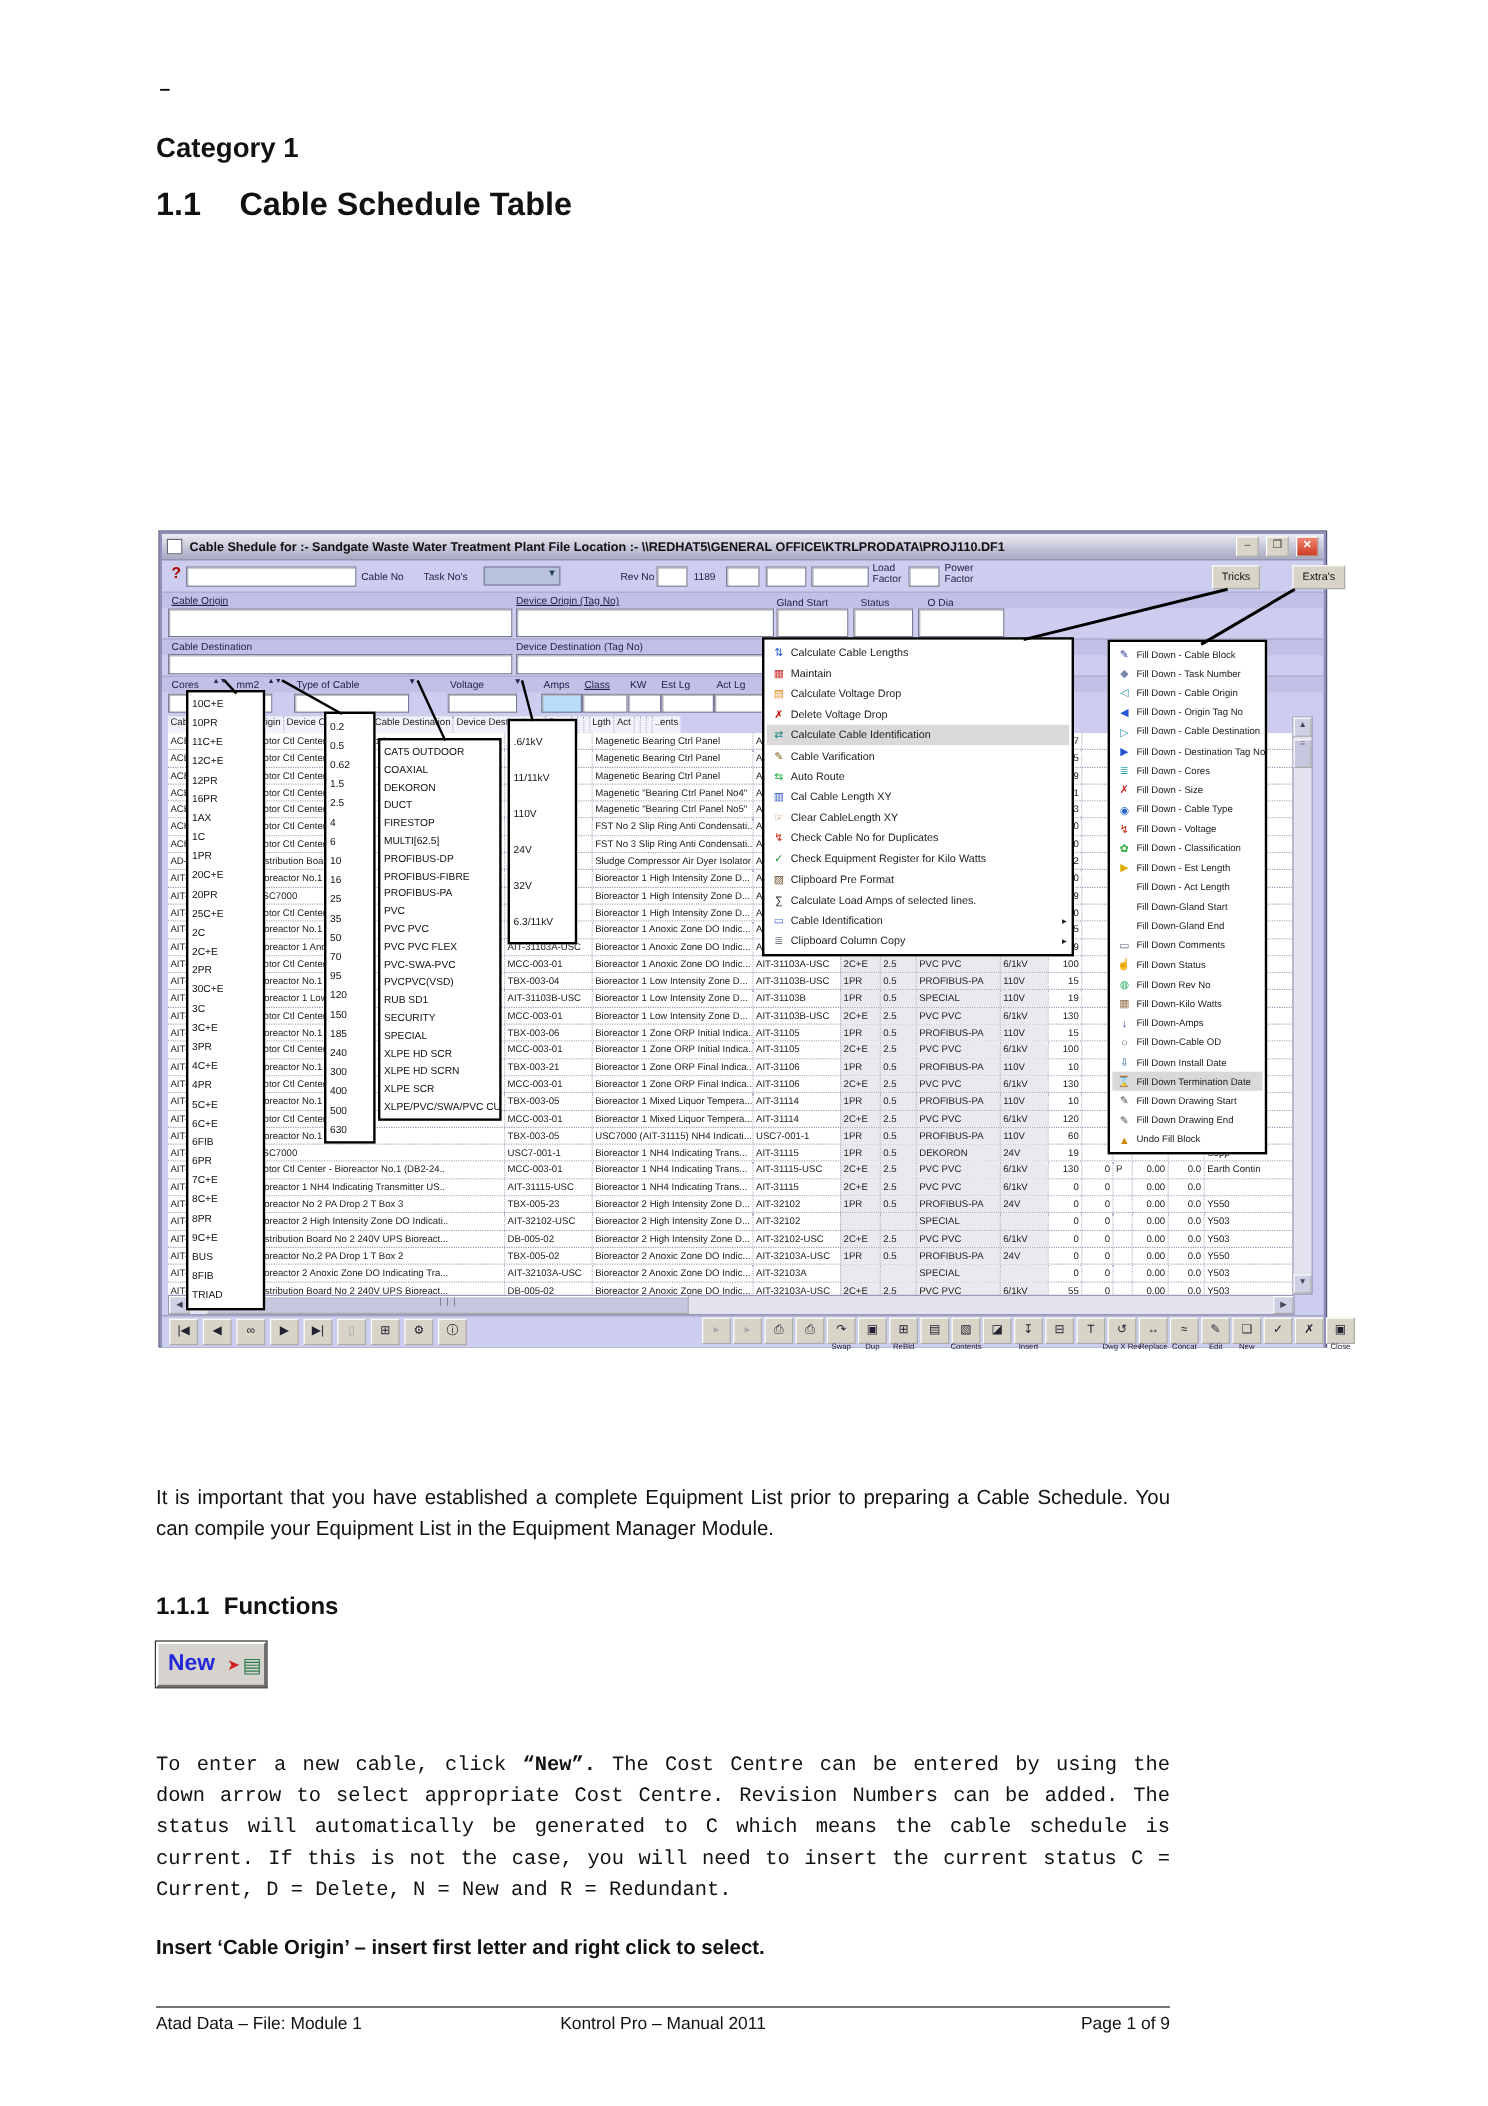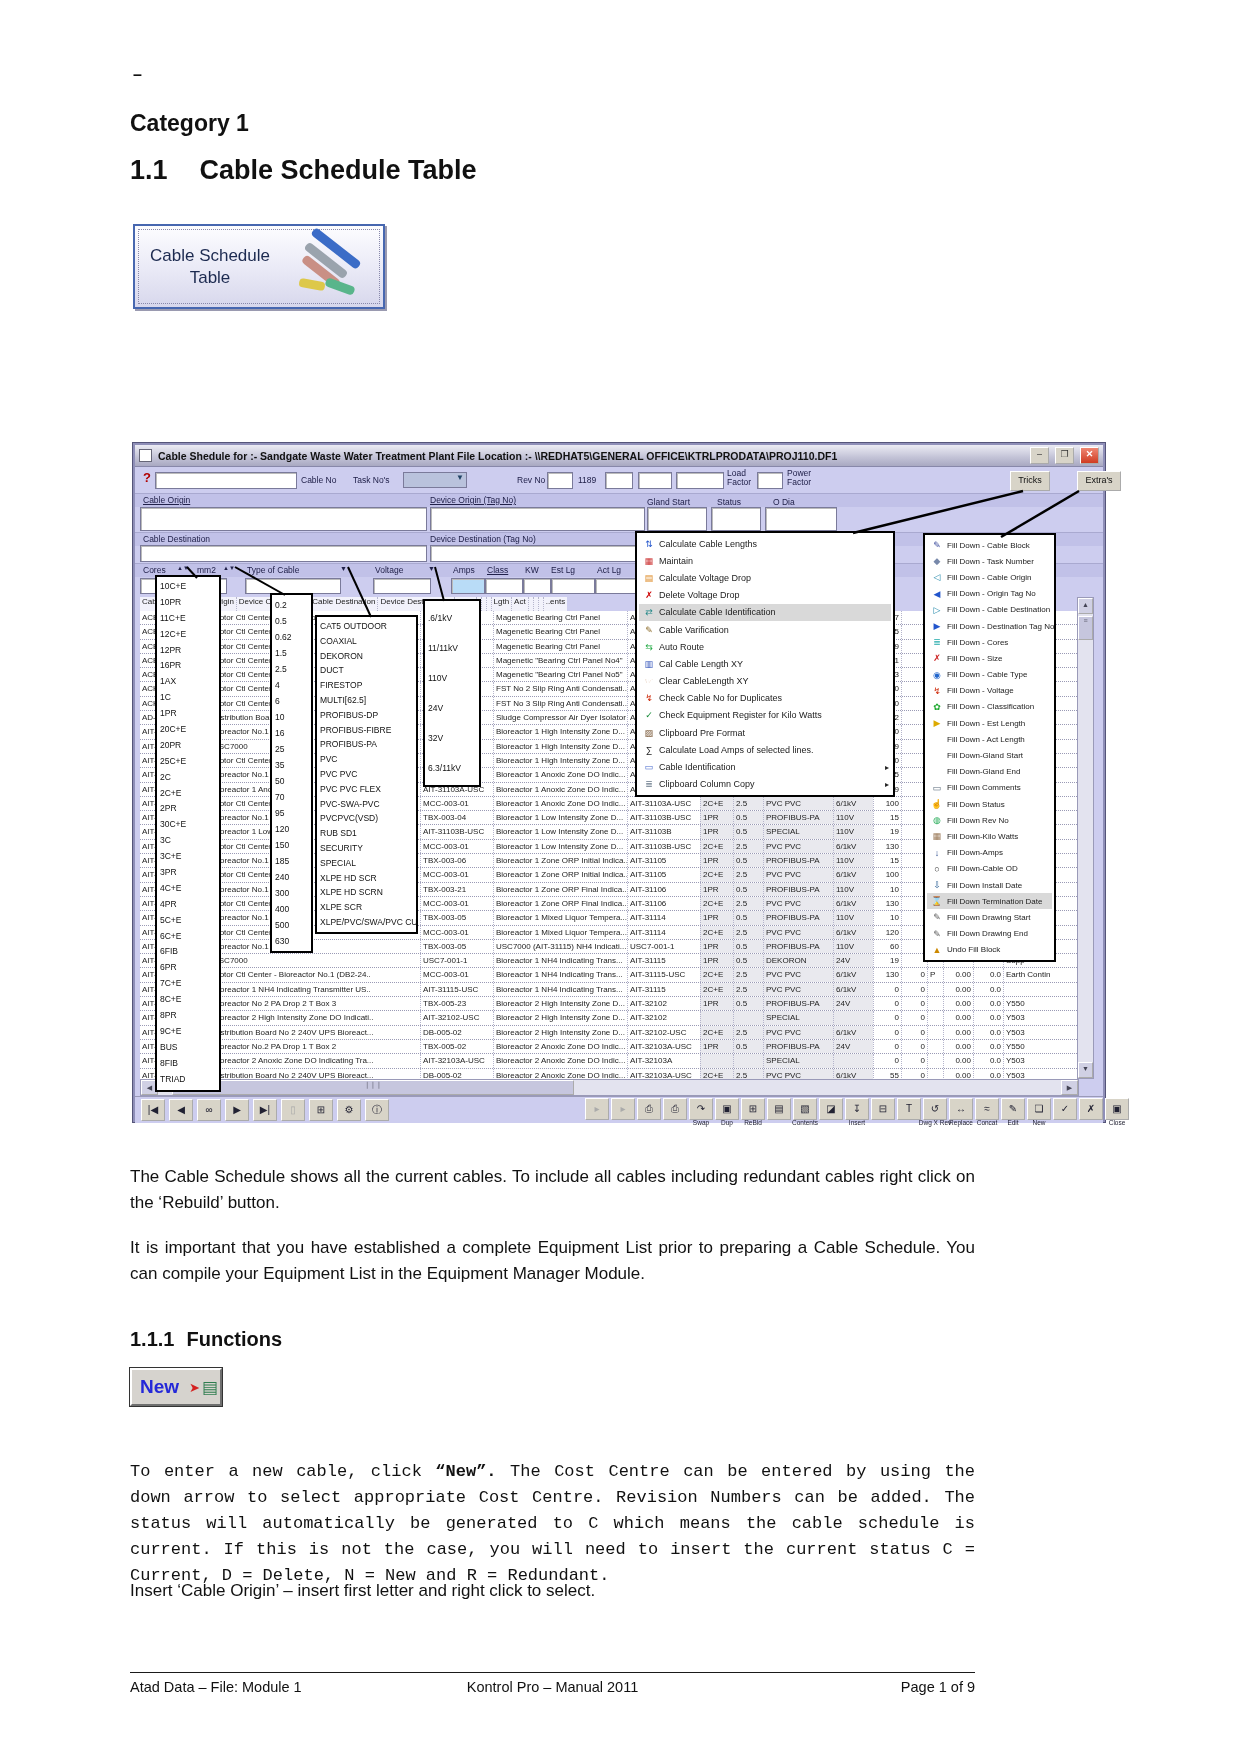--- a/index.html
+++ b/index.html
@@ -7,21 +7,21 @@
         font-family:"Liberation Sans",sans-serif;color:#111;overflow:hidden;}
   
   .hdr-rule{position:absolute;left:133px;top:58px;width:842px;height:28px;
             border-bottom:2.5px solid #1a1a1a;}
   .hdr-dash{position:absolute;left:133px;top:66px;font-weight:bold;}
   .hdr-title{position:absolute;right:0;bottom:2px;font-size:27px;font-weight:bold;font-style:italic;}
   .h-cat{position:absolute;left:130px;top:110px;font-size:23px;font-weight:bold;}
   .h-sec{position:absolute;left:130px;top:155px;font-size:27px;font-weight:bold;display:flex;gap:32px;}
   .h-sub{position:absolute;left:130px;top:1328px;font-size:20px;font-weight:bold;display:flex;gap:12px;}
   .para{position:absolute;left:130px;width:845px;font-size:17px;line-height:26px;text-align:justify;}
-  .p1{top:330px;} .p2{top:1147px;} .p3{top:1218px;} .p4{top:1442px;font-family:Liberation Mono, monospace;} .p5{top:1561px;text-align:left;}
+  .p1{top:330px;} .p2{top:1147px;} .p3{top:1218px;} .p4{top:1442px;font-family:Liberation Mono, monospace;} .p5{top:1593px;text-align:left;font-weight:bold;}
   .footer-rule{position:absolute;left:130px;top:1672px;width:845px;border-top:1.5px solid #1a1a1a;}
   .footer{position:absolute;left:130px;top:1679px;width:845px;font-size:14.5px;display:flex;}
   .footer span{flex:1;} .footer .fc{text-align:center;} .footer .fr{text-align:right;}
   
   .launch-btn{position:absolute;left:133px;top:224px;width:248px;height:81px;
       border:2px solid #4767b0;background:linear-gradient(180deg,#fdfdff 0%,#e9e9f6 55%,#d7d7ec 100%);
       box-shadow:2px 2px 0 #9a9ab0;display:flex;align-items:center;}
   .launch-btn .inner{position:absolute;inset:3px;border:1px dotted #8888aa;}
   .launch-label{font-size:17px;color:#1c2a50;text-align:center;width:150px;line-height:22px;}
   .cables{position:absolute;right:14px;top:12px;width:70px;height:56px;}
@@ -119,34 +119,20 @@
 <div class="page">
 
   <span class="hdr-dash">–</span>
 
   <div class="h-cat">Category 1</div>
   <div class="h-sec">
     <span>1.1</span>
     <span>Cable Schedule Table</span>
   </div>
 
-  <div class="launch-btn">
-    <div class="inner"></div>
-    <div class="launch-label">
-      <div>Cable Schedule</div>
-      <div>Table</div>
-    </div>
-    <div class="cables">
-      <div class="cbl cbl1"></div>
-        <div class="cbl cbl2"></div>
-        <div class="cbl cbl3"></div>
-      <div class="cbl cbl4"></div>
-        <div class="cbl cbl5"></div>
-    </div>
-  </div>
 
 
   <div class="app">
 
     <div class="titlebar">
       <span class="t-ico"></span>
       <span class="t-text">Cable Shedule  for :- Sandgate Waste Water Treatment Plant    File Location :- \\REDHAT5\GENERAL OFFICE\KTRLPRODATA\PROJ110.DF1</span>
       <span class="winbtn">–</span>
       <span class="winbtn">❐</span>
       <span class="winbtn close">✕</span>
@@ -1259,21 +1245,20 @@
     <svg class="lines" width="972" height="679">
       <line x1="52" y1="122" x2="62" y2="133" stroke="#000" stroke-width="2"></line>
       <line x1="100" y1="122" x2="150" y2="150" stroke="#000" stroke-width="2"></line>
       <line x1="213" y1="122" x2="236" y2="172" stroke="#000" stroke-width="2"></line>
       <line x1="300" y1="122" x2="309" y2="156" stroke="#000" stroke-width="2"></line>
       <line x1="888" y1="46" x2="718" y2="88" stroke="#000" stroke-width="2.5"></line>
       <line x1="944" y1="46" x2="866" y2="92" stroke="#000" stroke-width="2.5"></line>
     </svg>
   </div>
 
-  <p class="para p2">The Cable Schedule shows all the current cables.  To include all cables including redundant cables right click on the ‘Rebuild’ button.</p>
   <p class="para p3">It is important that you have established a complete Equipment List prior to preparing a Cable Schedule.  You can compile your Equipment List in the Equipment Manager Module.</p>
 
   <div class="h-sub">
     <span>1.1.1</span>
     <span>Functions</span>
   </div>
 
   <div class="new-btn">
     <span class="nb-label">New</span>
     <span class="nb-star">➤</span>

